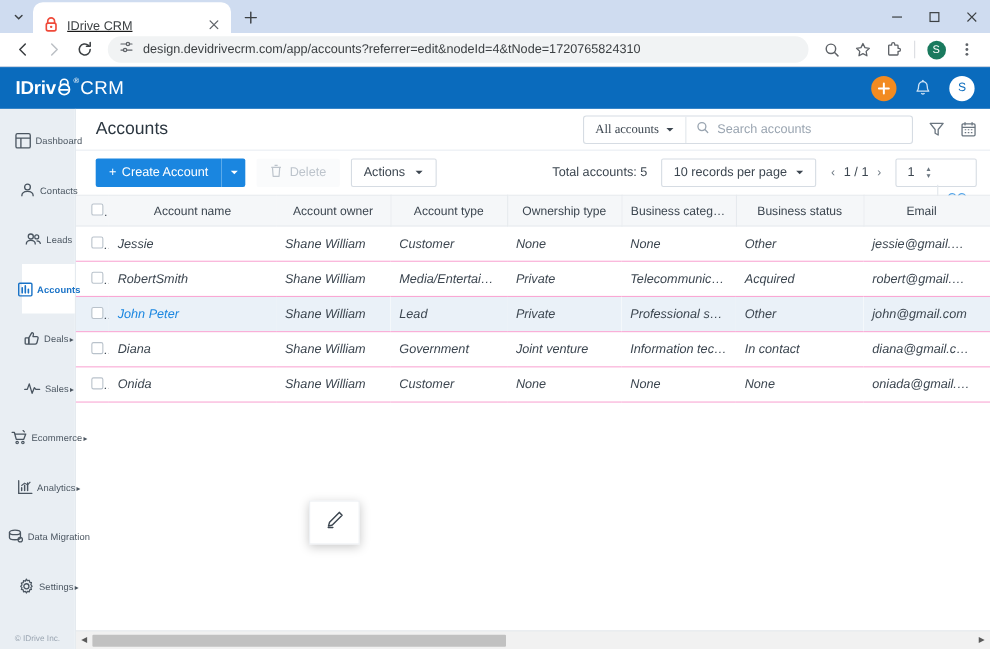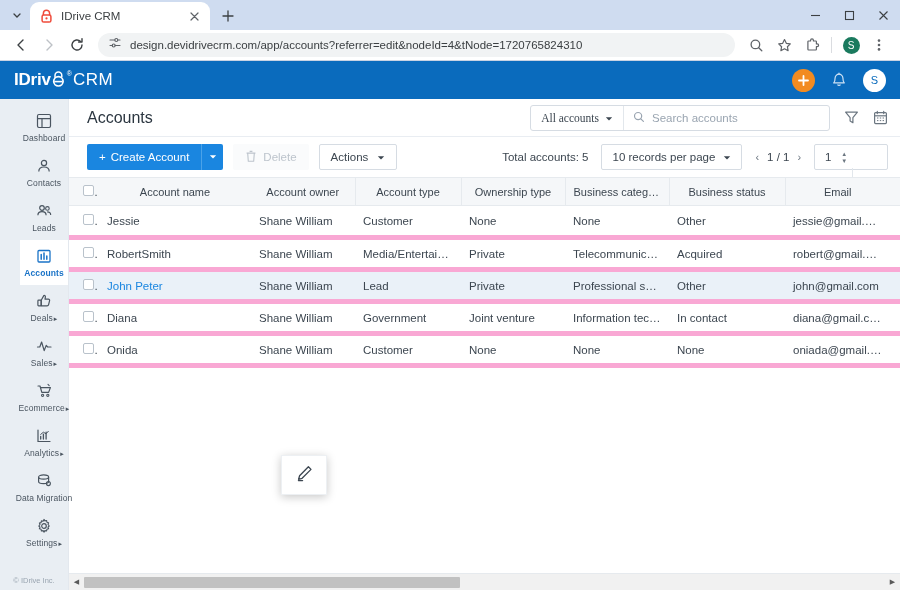--- a/index.html
+++ b/index.html
@@ -12,21 +12,21 @@
 
   
   .browser { width: 900px; height: 600px; display: flex; flex-direction: column;
              background: #d6e2f5; }
 
   .tabstrip { height: 30px; display: flex; align-items: flex-end; padding-left: 4px;
               background: #cfdcf0; position: relative; }
   .tabstrip-chev { width: 26px; height: 30px; display: flex; align-items: center;
                    justify-content: center; color: #3c4043; font-size: 10px; }
   .tab { width: 180px; height: 28px; background: #fff; border-radius: 9px 9px 0 0;
-         display: flex; align-items: center; padding: 0 8px; gap: 7px; position: relative; }
+         display: flex; align-items: flex-end; padding: 0 8px; gap: 7px; position: relative; text-decoration: underline; }
   .tab-fav { width: 16px; height: 16px; flex: 0 0 16px; display: flex;
              align-items: center; justify-content: center; }
   .tab-title { font-size: 11.5px; color: #3c4043; white-space: nowrap;
                overflow: hidden; text-overflow: ellipsis; flex: 1; }
   .tab-close { width: 16px; height: 16px; display: flex; align-items: center;
                justify-content: center; color: #5f6368; font-size: 12px; }
   .newtab { width: 28px; height: 28px; display: flex; align-items: center;
             justify-content: center; color: #3c4043; font-size: 16px; margin-left: 4px; }
   .winbtns { position: absolute; right: 0; top: 0; height: 30px; display: flex; }
   .winbtn { width: 34px; height: 30px; display: flex; align-items: center;
@@ -68,21 +68,21 @@
   .hdr-avatar { width: 23px; height: 23px; border-radius: 50%; background: #fff;
                 color: #0a6bbd; font-size: 11px; display: flex; align-items: center;
                 justify-content: center; }
 
   .body { flex: 1; display: flex; min-height: 0; }
 
   
   .sidebar { width: 68px; flex: 0 0 68px; background: #e9eef3; display: flex;
              flex-direction: column; align-items: stretch; padding-top: 6px;
              position: relative; }
-  .side-item { height: 45px; display: flex; flex-direction: column;
+  .side-item { height: 45px; display: flex; flex-direction: row;
                align-items: center; justify-content: center; gap: 3px;
                color: #4a5560; margin-left: 20px; }
   .side-item .ico { height: 17px; display: flex; align-items: center; }
   .side-label { font-size: 8.5px; white-space: nowrap; letter-spacing: .1px; }
   .side-item.active { background: #fff; color: #1a73c7; }
   .side-item.active .side-label { color: #1a73c7; font-weight: bold; }
   .side-caret { font-size: 7px; margin-left: 1px; }
   .side-footer { margin-top: auto; text-align: center; font-size: 7.5px;
                  color: #9aa5b1; padding-bottom: 5px; }
 
@@ -151,22 +151,22 @@
   th.c-check, td.c-check { width: 30px; padding-left: 14px; border-right: none; }
   th.c-name, td.c-name { width: 152px; border-right: none; }
   th.c-owner, td.c-owner { width: 104px; }
   th.c-type, td.c-type { width: 106px; }
   th.c-own, td.c-own { width: 104px; }
   th.c-cat, td.c-cat { width: 104px; }
   th.c-stat, td.c-stat { width: 116px; }
   th.c-email, td.c-email { width: 105px; border-right: none; }
   th.c-cols, td.c-cols { width: 38px; border-right: none; text-align: center; }
   tbody td { font-size: 11.5px; color: #3c4650; height: 32px; padding: 0 8px;
-             border-bottom: 5px solid #f9a8d4; white-space: nowrap;
-             overflow: hidden; text-overflow: ellipsis; }
+             border-bottom: 1px solid #f9a8d4; white-space: nowrap;
+             overflow: hidden; text-overflow: ellipsis; font-style: italic; }
   tbody tr.selected td { background: #eaf1f8; }
   tbody tr.selected td.c-name { color: #1a86e0; }
   .cbox { width: 11px; height: 11px; border: 1px solid #b9c2cb; border-radius: 2px;
           background: #fff; display: inline-block; }
 
   .edit-pop { position: absolute; left: 212px; top: 278px; width: 46px; height: 40px;
               background: #fff; border: 1px solid #edf0f3;
               box-shadow: 0 2px 9px rgba(0,0,0,.22);
               display: flex; align-items: center; justify-content: center; }
 

